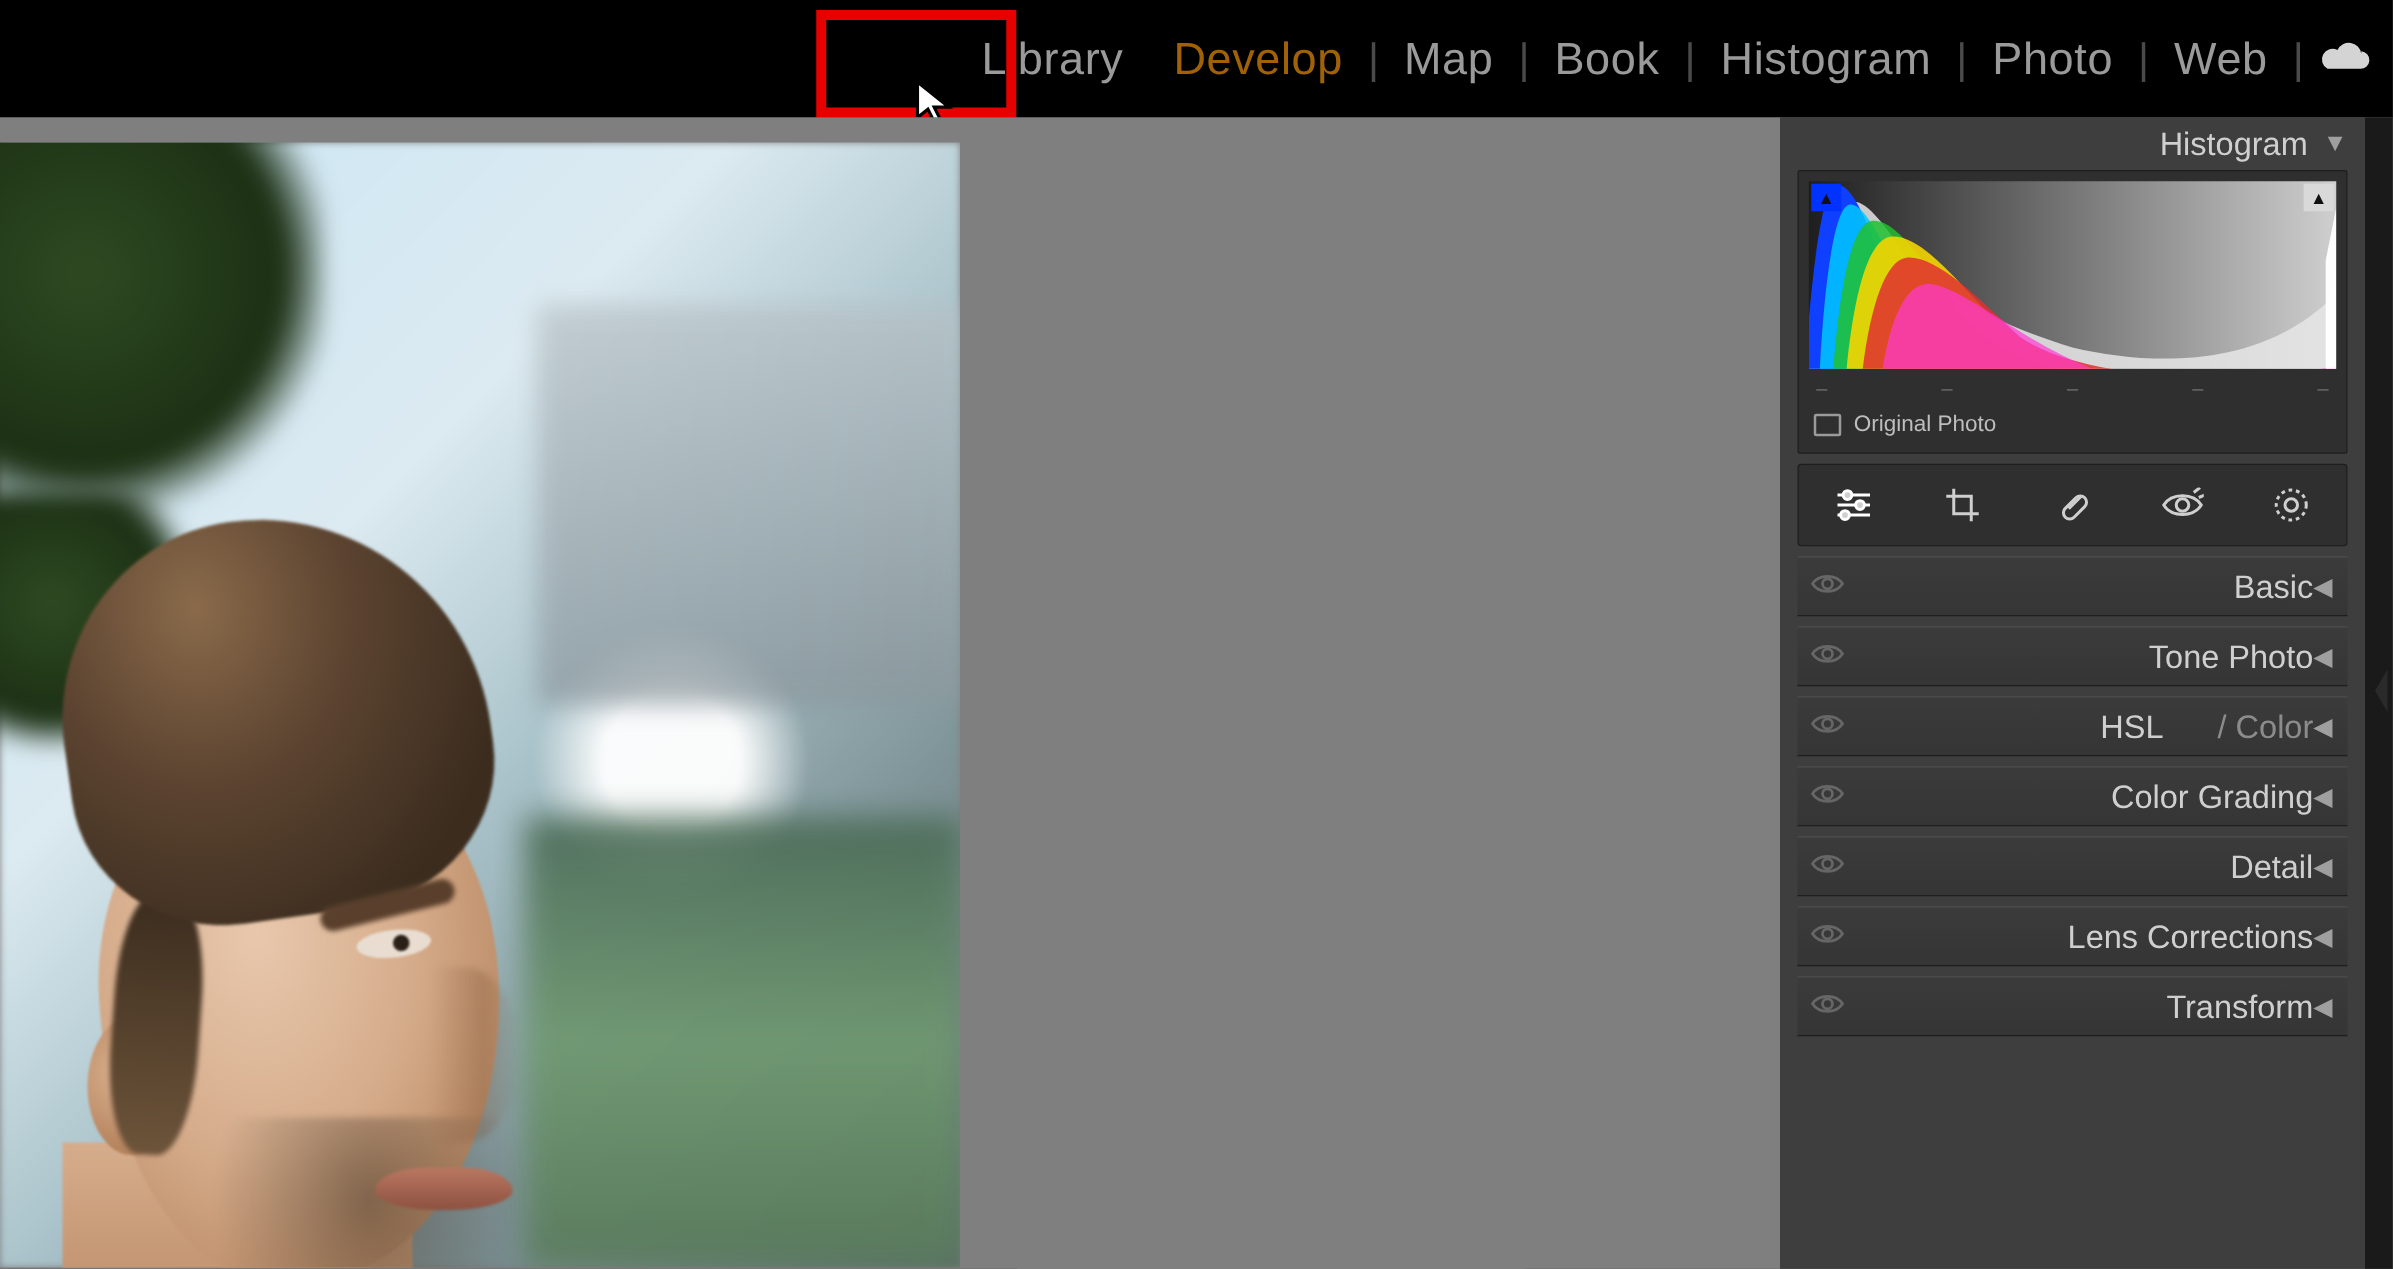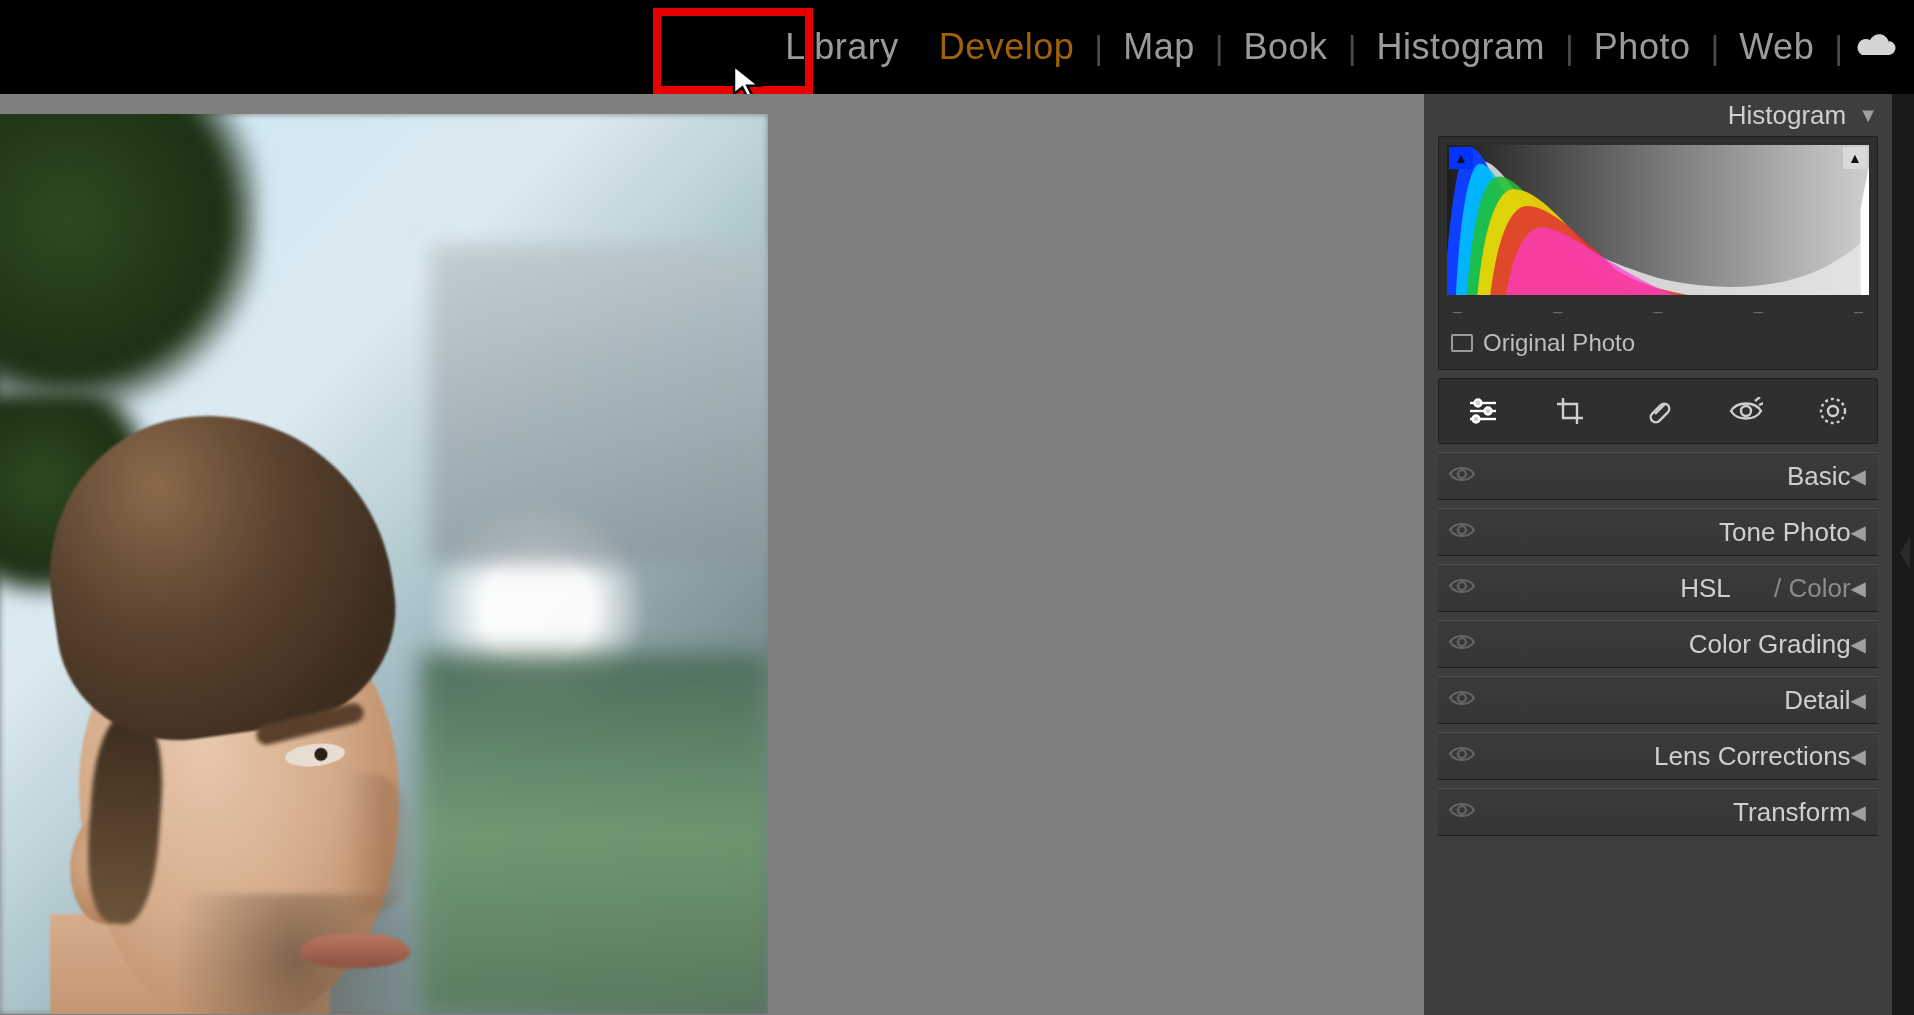--- a/index.html
+++ b/index.html
@@ -50,21 +50,21 @@
   .sect-title .tri{font-size:20px;color:#9f9f9f;}
 
   .histo-box{margin:0 14px 0 14px;border:1px solid #1e1e1e;background:#2f2f2f;border-radius:2px;}
   .histo-plot{position:relative;margin:8px 8px 0 8px;height:150px;background:linear-gradient(90deg,#1e1e1e 0%, #cfcfcf 100%);overflow:hidden;}
   .histo-plot svg{position:absolute;inset:0;}
   .clip{position:absolute;top:2px;width:24px;height:22px;display:flex;align-items:center;justify-content:center;}
   .clip.left{left:2px;background:#0033ff;}
   .clip.right{right:2px;background:#d9d9d9;}
   .clip span{color:#111;font-size:14px;}
   .histo-ticks{display:flex;justify-content:space-between;padding:8px 14px 6px 14px;color:#6e6e6e;font-size:16px;}
-  .histo-orig{display:flex;align-items:center;gap:10px;padding:2px 0 12px 12px;color:#bdbdbd;font-size:24px;}
+  .histo-orig{display:flex;align-items:center;gap:10px;padding:2px 0 12px 12px;color:#bdbdbd;font-size:18px;}
   .chk{width:18px;height:14px;border:2px solid #9a9a9a;border-radius:2px;}
 
   .toolstrip{margin:8px 14px 0 14px;height:64px;background:#2f2f2f;border:1px solid #1e1e1e;border-radius:3px;display:flex;align-items:center;justify-content:space-around;}
   .tool{width:40px;height:40px;display:flex;align-items:center;justify-content:center;cursor:pointer;}
   .tool svg{stroke:#cfcfcf;fill:none;stroke-width:2.4;}
   .tool.active svg{stroke:#fff;}
 
   .panel-row{margin:8px 14px 0 14px;height:46px;background:linear-gradient(#3b3b3b,#353535);border-top:1px solid #4d4d4d;border-bottom:1px solid #1e1e1e;display:flex;align-items:center;justify-content:flex-end;padding:0 12px 0 10px;cursor:pointer;}
   .panel-row .eye{margin-right:auto;opacity:0.35;}
   .panel-row .eye svg{stroke:#bcbcbc;fill:none;stroke-width:2.2;}

